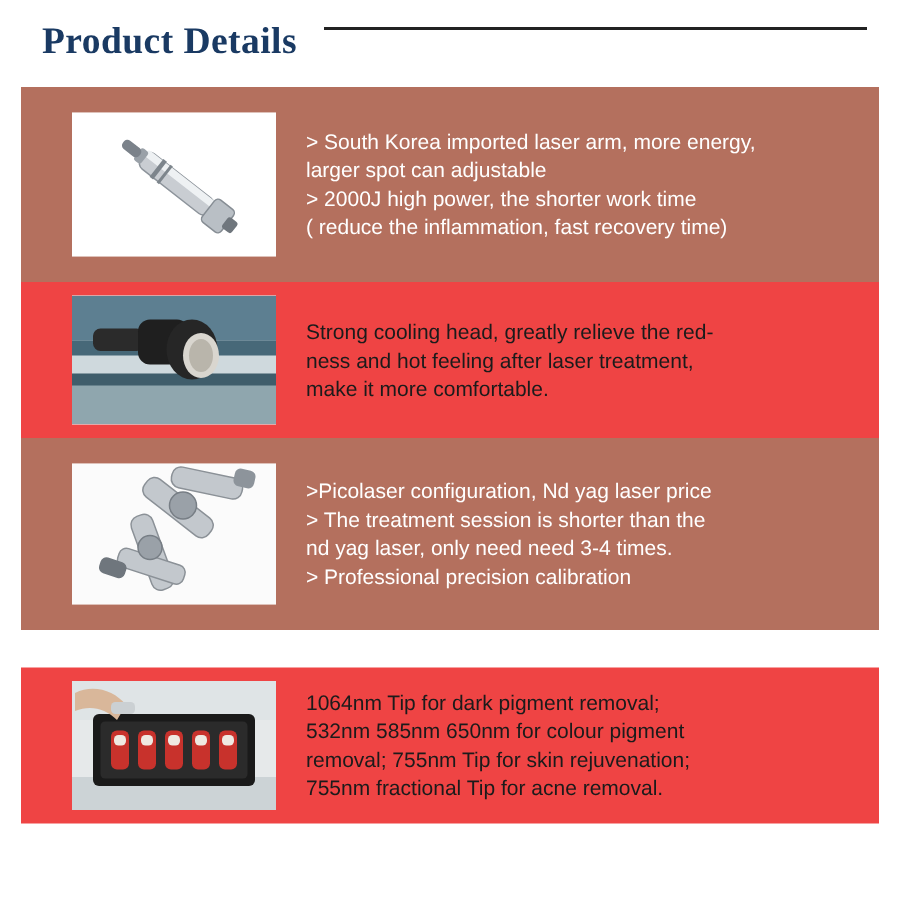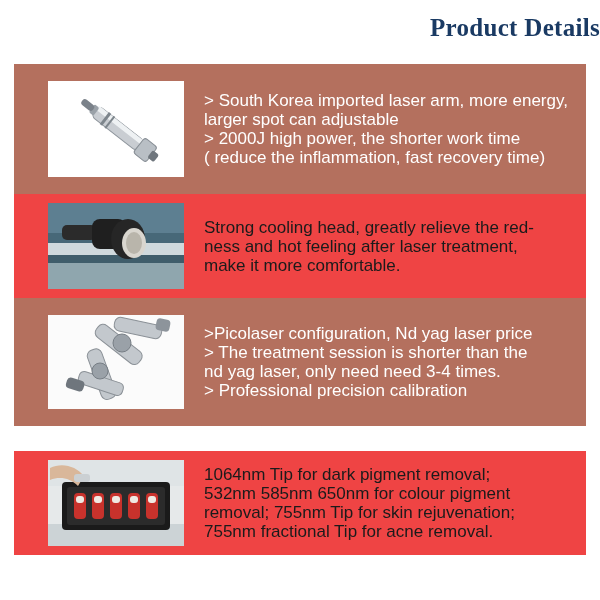--- a/index.html
+++ b/index.html
@@ -16,23 +16,22 @@
   .page {
     position: relative;
     width: 600px;
     height: 600px;
     background: #ffffff;
   }
 
   
   .header {
     display: flex;
-    align-items: flex-end;
+    align-items: flex-start;
     padding: 14px 0 0 28px;
-    flex-direction: column;
   }
   .header-title {
     font-family: "Liberation Serif", serif;
     font-size: 25px;
     font-weight: bold;
     color: #1a3a63;
     letter-spacing: 0.3px;
     white-space: nowrap;
   }
   .header-rule {
@@ -74,21 +73,21 @@
     background: #ffffff;
     position: relative;
     overflow: hidden;
     box-sizing: border-box;
   }
   .row-r1 .thumb { height: 96px; }
   .row-r3 .thumb { height: 94px; }
 
   .text {
     color: #1b1b1b;
-    font-size: 17px;
+    font-size: 14px;
     line-height: 19px;
     padding-right: 18px;
   }
   .row.shaded .text {
     color: #ffffff;
   }
   .text p {
     margin: 0;
     white-space: pre-wrap;
   }

